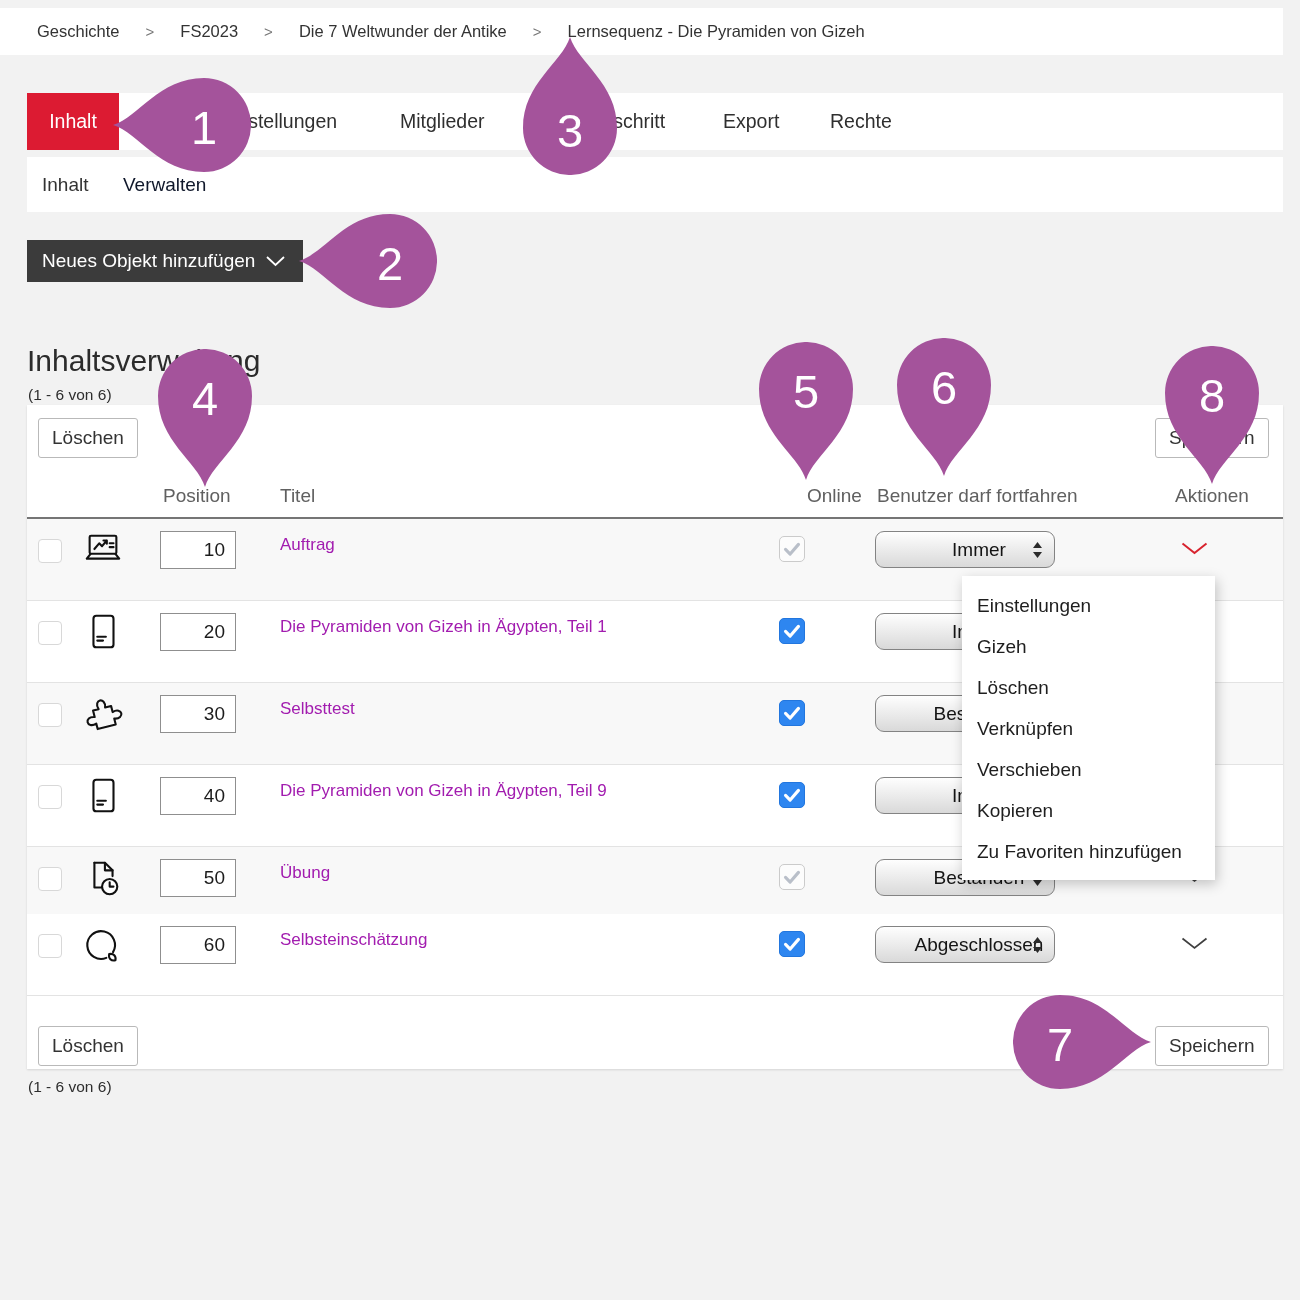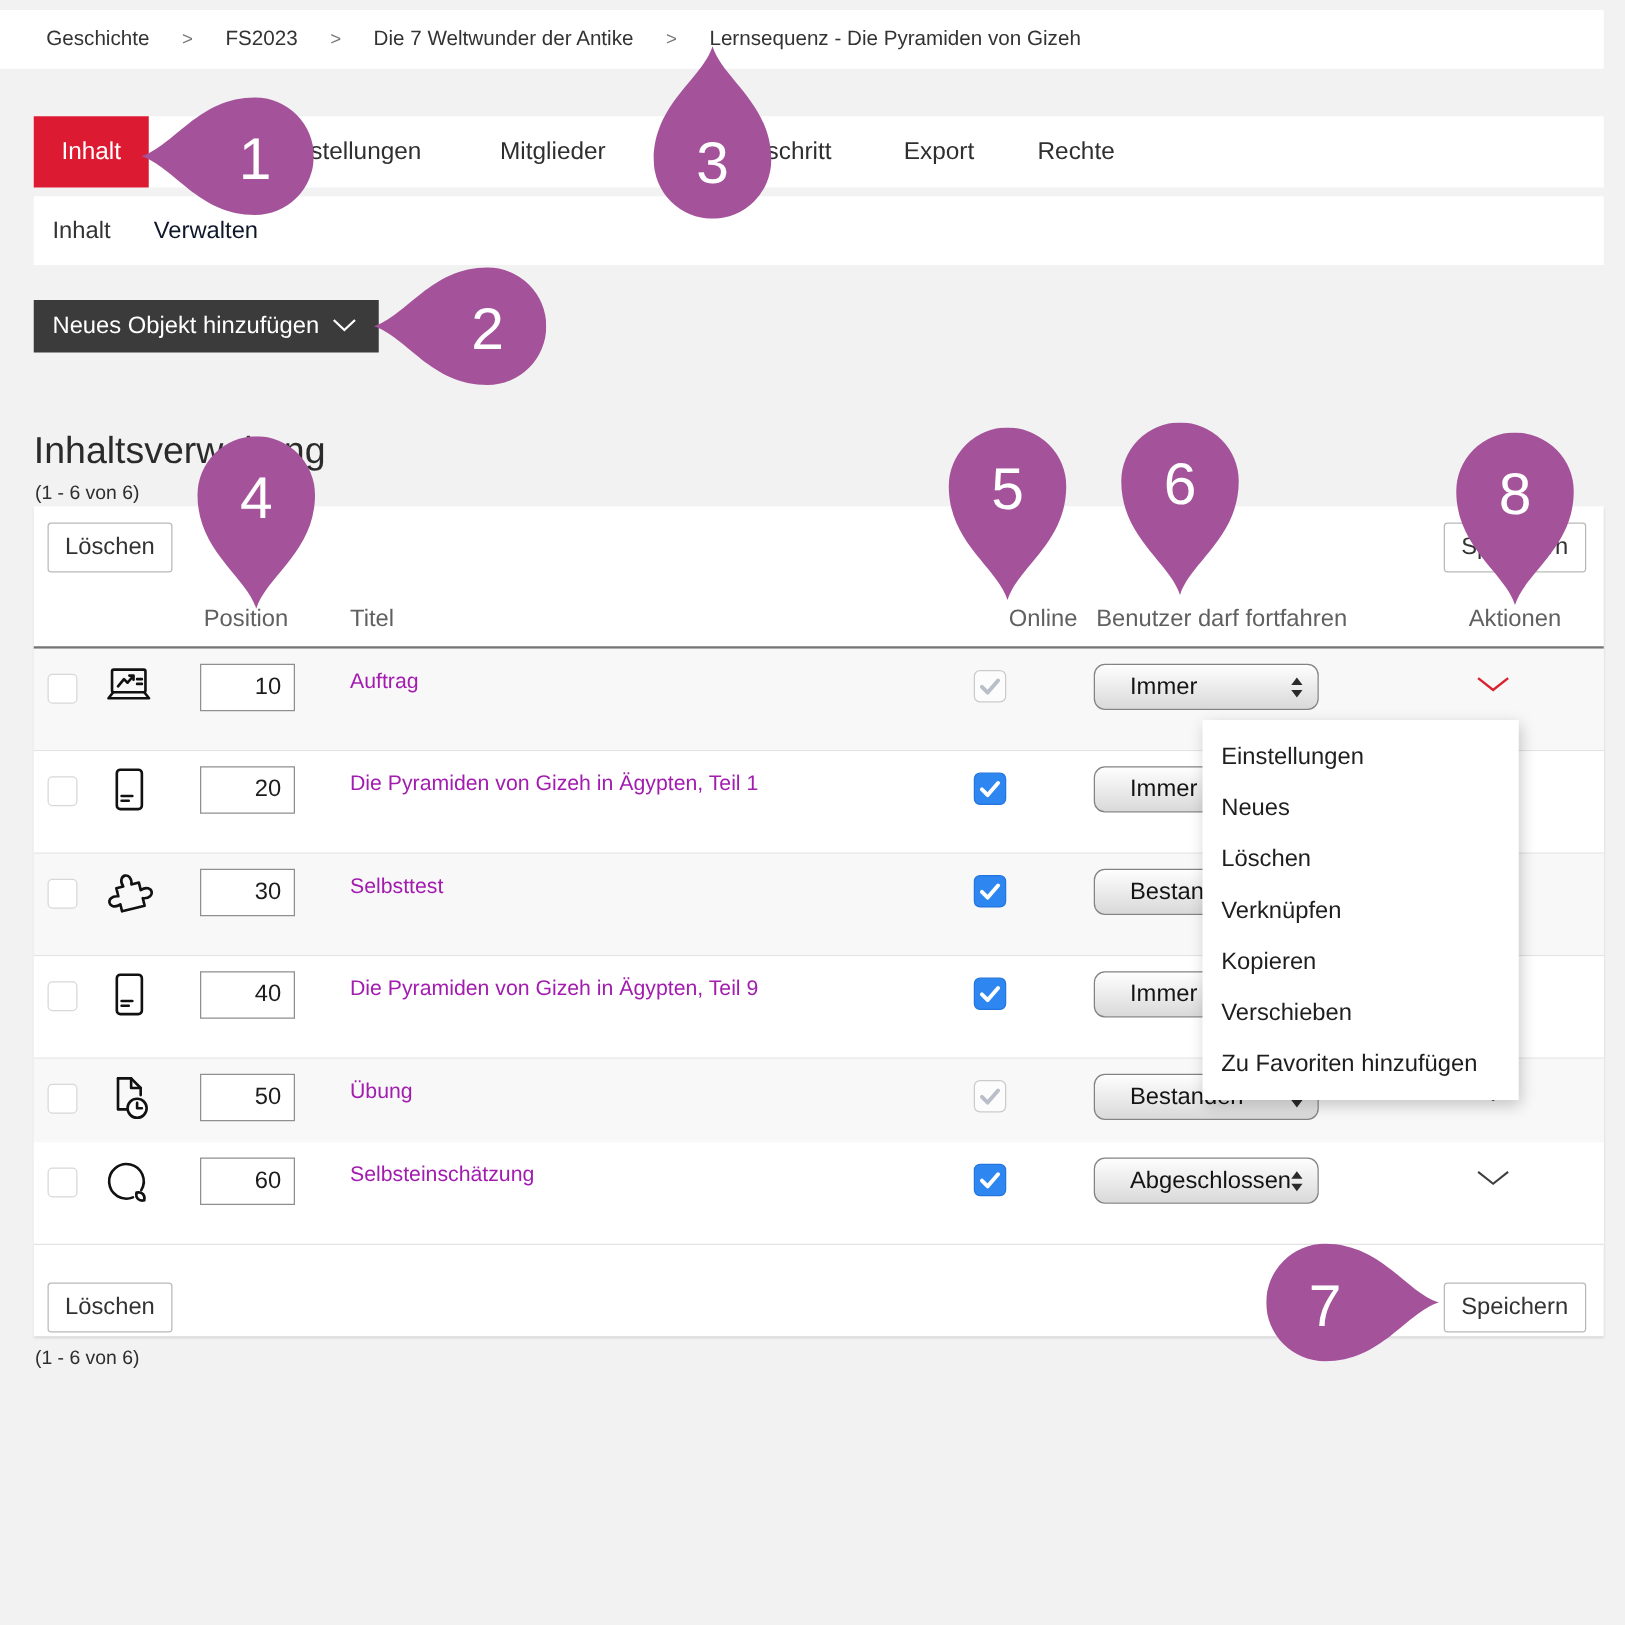--- a/index.html
+++ b/index.html
@@ -52,21 +52,21 @@
   .pos-input { position:absolute; left:133px; top:12px; width:76px; height:38px; border:1px solid #8f8f8f;
                background:#fff; font-size:19px; color:#1c1c1c; text-align:right; padding:0 10px 0 0;
                box-sizing:border-box; font-family:inherit; }
   .rtitle { position:absolute; left:253px; top:16px; font-size:17px; color:#a21caf; white-space:nowrap; }
   .online-cb { position:absolute; left:752px; top:17px; width:26px; height:26px; border-radius:5px;
                box-sizing:border-box; cursor:pointer; }
   .online-cb.on { background:#2e86f0; border:1px solid #2276de; }
   .online-cb.dis { background:#fcfcfc; border:1px solid #cbcbcb; cursor:default; }
   .sel { position:absolute; left:848px; top:12px; width:180px; height:37px; border:1px solid #838383;
          border-radius:9px; background:linear-gradient(#fefefe,#d9d9d9); display:flex; align-items:center;
-         padding-left:28px; box-sizing:border-box; font-size:19px; color:#141414; cursor:pointer; }
+         padding-left:28px; box-sizing:border-box; font-size:19px; color:#141414; cursor:pointer;justify-content:center; }
   .sel .stepper { position:absolute; right:11px; top:9px; }
   .chev { position:absolute; left:1154px; top:22px; cursor:pointer; }
 
   
   #action-menu { position:absolute; left:962px; top:576px; width:253px; background:#fff;
                  box-shadow:2px 4px 12px rgba(0,0,0,.22); padding:9px 0 8px 0; z-index:40; }
   .menu-item { height:41px; line-height:41px; padding-left:15px; font-size:19px; color:#1e1e1e;
                cursor:pointer; white-space:nowrap; }
 
   
@@ -269,25 +269,25 @@
       </div>
 
     <button class="btn" id="btn-del-bottom" style="left:11px; top:621px;">Löschen</button>
     <button class="btn" id="btn-save-bottom" style="left:1128px; top:621px;">Speichern</button>
   </div>
 
   <div id="count-bottom">(1 - 6 von 6)</div>
 
   <div id="action-menu">
       <div class="menu-item">Einstellungen</div>
-      <div class="menu-item">Neues</div>
+      <div class="menu-item">Gizeh</div>
       <div class="menu-item">Löschen</div>
       <div class="menu-item">Verknüpfen</div>
+      <div class="menu-item">Verschieben</div>
       <div class="menu-item">Kopieren</div>
-      <div class="menu-item">Verschieben</div>
       <div class="menu-item">Zu Favoriten hinzufügen</div>
     </div>
 
   <div id="callouts">
       <div class="callout" style="left: 111px; top: 75px;">
         <svg width="140" height="100" viewBox="0 0 140 100">
           <path d="M2 50 C28 42 48 3 93 3 A47 47 0 1 1 93 97 C48 97 28 58 2 50 Z" fill="#a4539b"></path>
         </svg>
         <span class="num" style="left: 93px; top: 52px;">1</span>
       </div>

